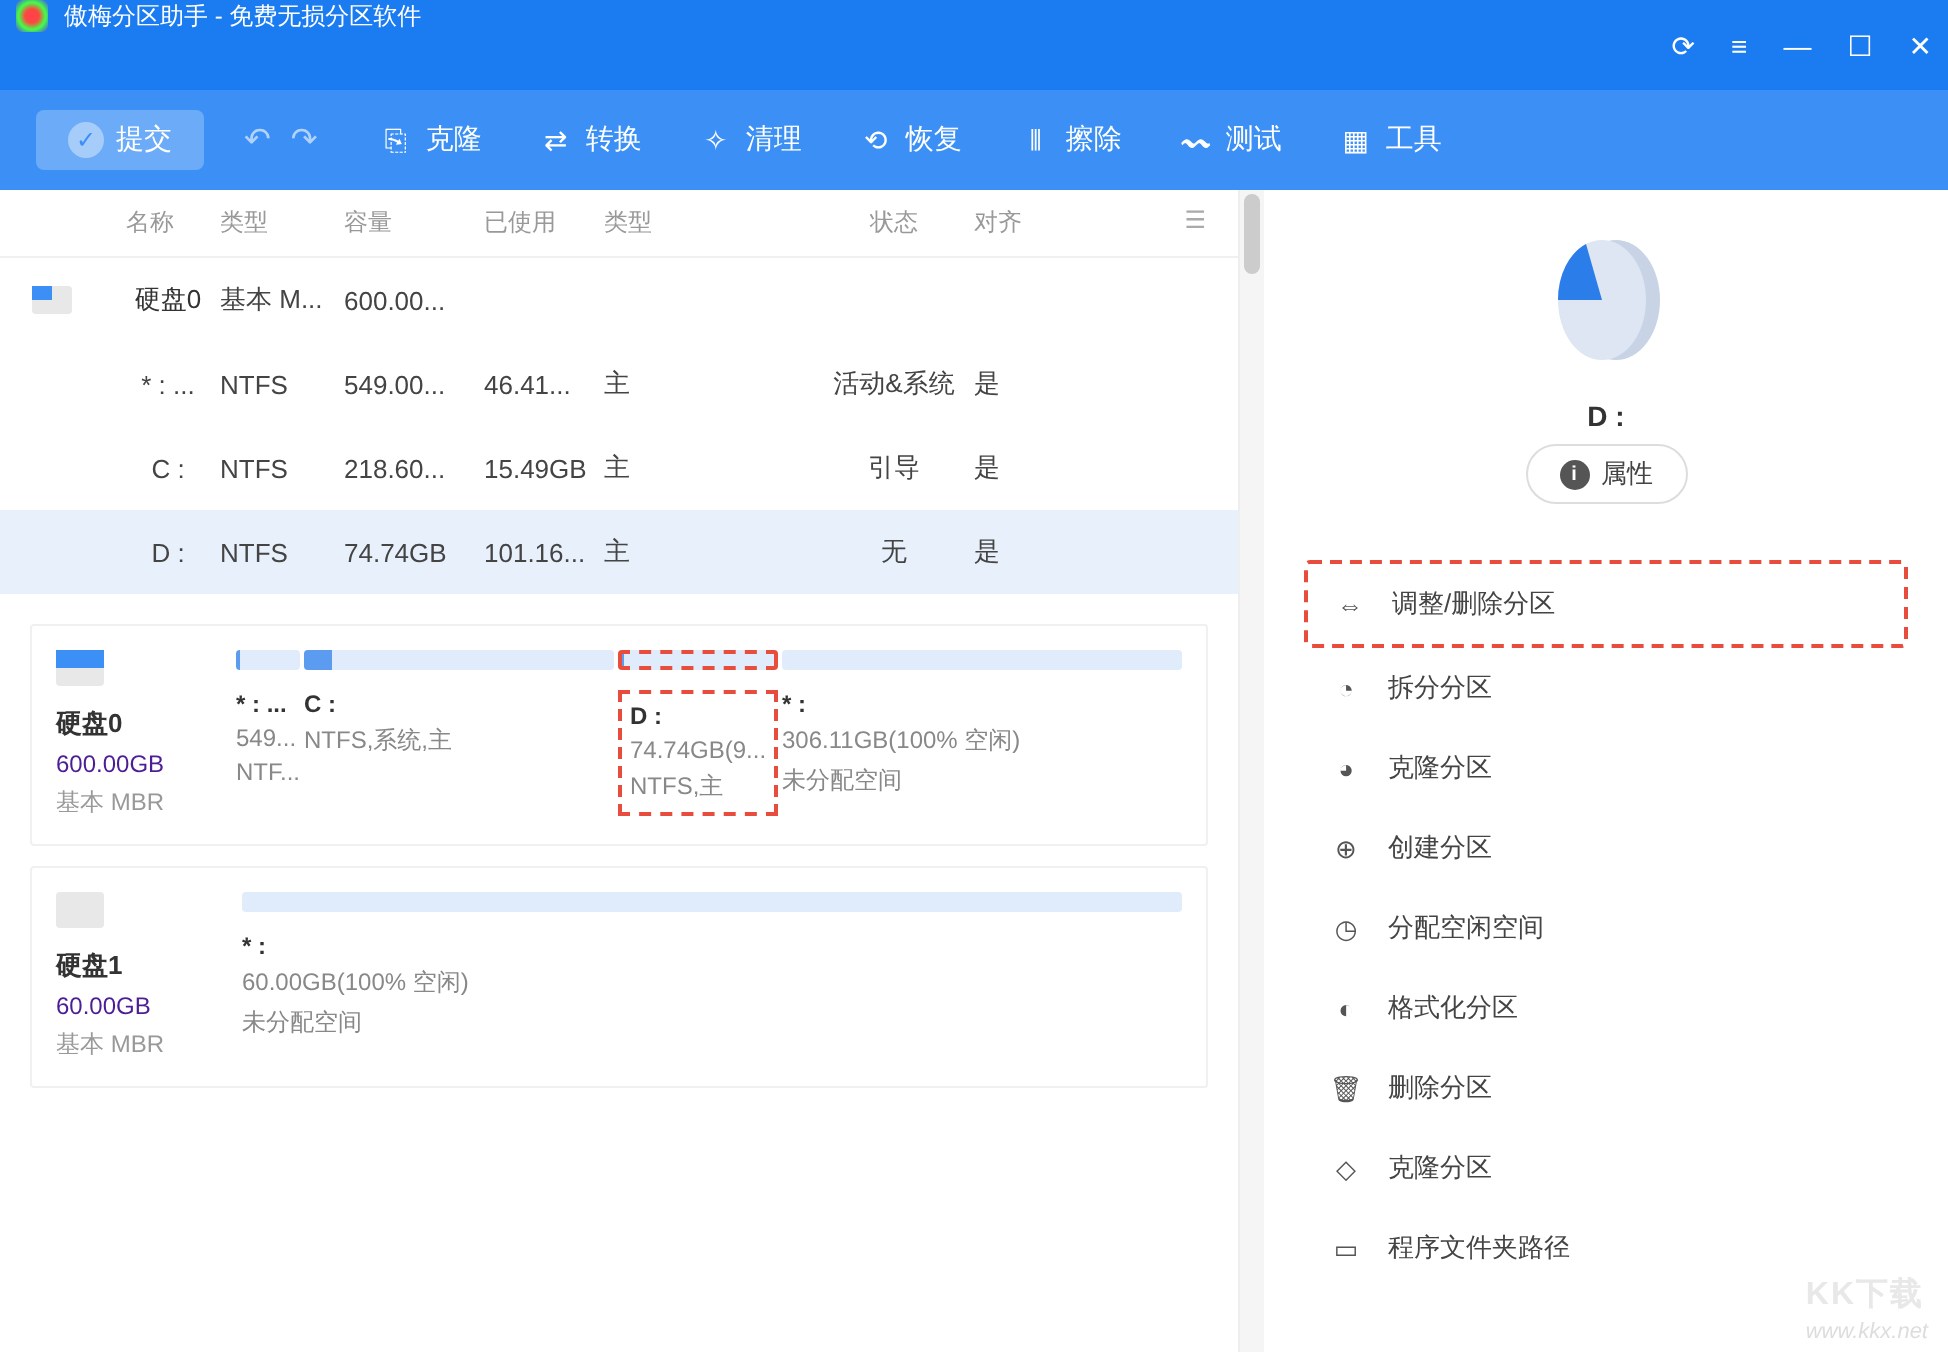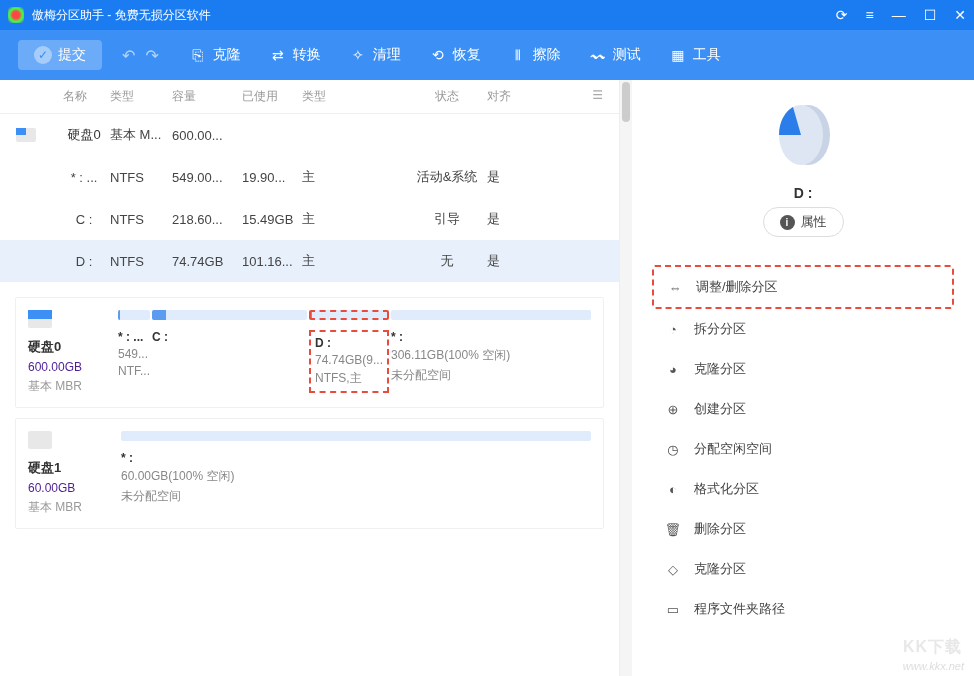--- a/index.html
+++ b/index.html
@@ -1,18 +1,18 @@
 <!DOCTYPE html>
 <html><head>
 <meta charset="utf-8">
 <style>
 * { margin: 0; padding: 0; box-sizing: border-box; font-family: "Microsoft YaHei", Arial, sans-serif; }
 body { width: 974px; height: 676px; overflow: hidden; background: #fff; position: relative; }
 
-.titlebar { height: 30px; background: #1b7cf2; display: flex; align-items: center; padding: 0 8px; color: #fff; font-size: 12px; }
+.titlebar { height: 45px; background: #1b7cf2; display: flex; padding: 0 8px; color: #fff; font-size: 12px; }
 .titlebar .logo { width: 16px; height: 16px; background: radial-gradient(circle, #f44 30%, #4f4 60%, #44f 100%); border-radius: 3px; margin-right: 8px; }
 .titlebar .title { flex: 1; }
 .titlebar .win-controls { display: flex; gap: 18px; align-items: center; }
 .titlebar .win-controls span { cursor: pointer; font-size: 14px; }
 
 .toolbar { height: 50px; background: #3b8ff5; display: flex; align-items: center; padding: 0 18px; gap: 20px; }
 .btn-submit { background: rgba(255,255,255,0.25); border-radius: 4px; padding: 6px 16px; display: flex; align-items: center; gap: 6px; color: #fff; font-size: 14px; }
 .btn-submit .chk { width: 18px; height: 18px; border-radius: 50%; background: rgba(255,255,255,0.4); display: flex; align-items: center; justify-content: center; color: #3b8ff5; font-size: 12px; }
 .undo-redo { display: flex; gap: 10px; color: rgba(255,255,255,0.6); font-size: 16px; margin-right: 10px; }
 .tool-item { display: flex; align-items: center; gap: 6px; color: #fff; font-size: 14px; cursor: pointer; }
@@ -161,21 +161,21 @@
     <div class="col-ptype"></div>
           <div class="col-gap"></div>
           <div class="col-status"></div>
     <div class="col-align"></div>
         </div>
         <div class="table-row">
           <div class="col-icon"></div>
     <div class="col-name">* : ...</div>
           <div class="col-type">NTFS</div>
     <div class="col-cap">549.00...</div>
-          <div class="col-used">19.90...</div>
+          <div class="col-used">46.41...</div>
     <div class="col-ptype">主</div>
           <div class="col-gap"></div>
           <div class="col-status">活动&amp;系统</div>
     <div class="col-align">是</div>
         </div>
         <div class="table-row">
           <div class="col-icon"></div>
     <div class="col-name">C :</div>
           <div class="col-type">NTFS</div>
     <div class="col-cap">218.60...</div>
@@ -221,20 +221,21 @@
               </div>
             </div>
             <div class="part-labels">
               <div class="part-label" style="width:32px;padding:0">
                 <div class="pname">* : ...</div>
                 <div class="psize">549...</div>
                 <div class="pinfo">NTF...</div>
               </div>
               <div class="part-label" style="width:155px;padding:0">
                 <div class="pname">C :</div>
+                <div class="pinfo">NTFS,系统,主</div>
               </div>
               <div class="part-label highlight-box" style="width:80px;padding:4px">
                 <div class="pname">D :</div>
                 <div class="psize">74.74GB(9...</div>
                 <div class="pinfo">NTFS,主</div>
               </div>
               <div class="part-label" style="width:200px;padding:0">
                 <div class="pname">* :</div>
                 <div class="psize">306.11GB(100% 空闲)</div>
                 <div class="pinfo">未分配空间</div>

